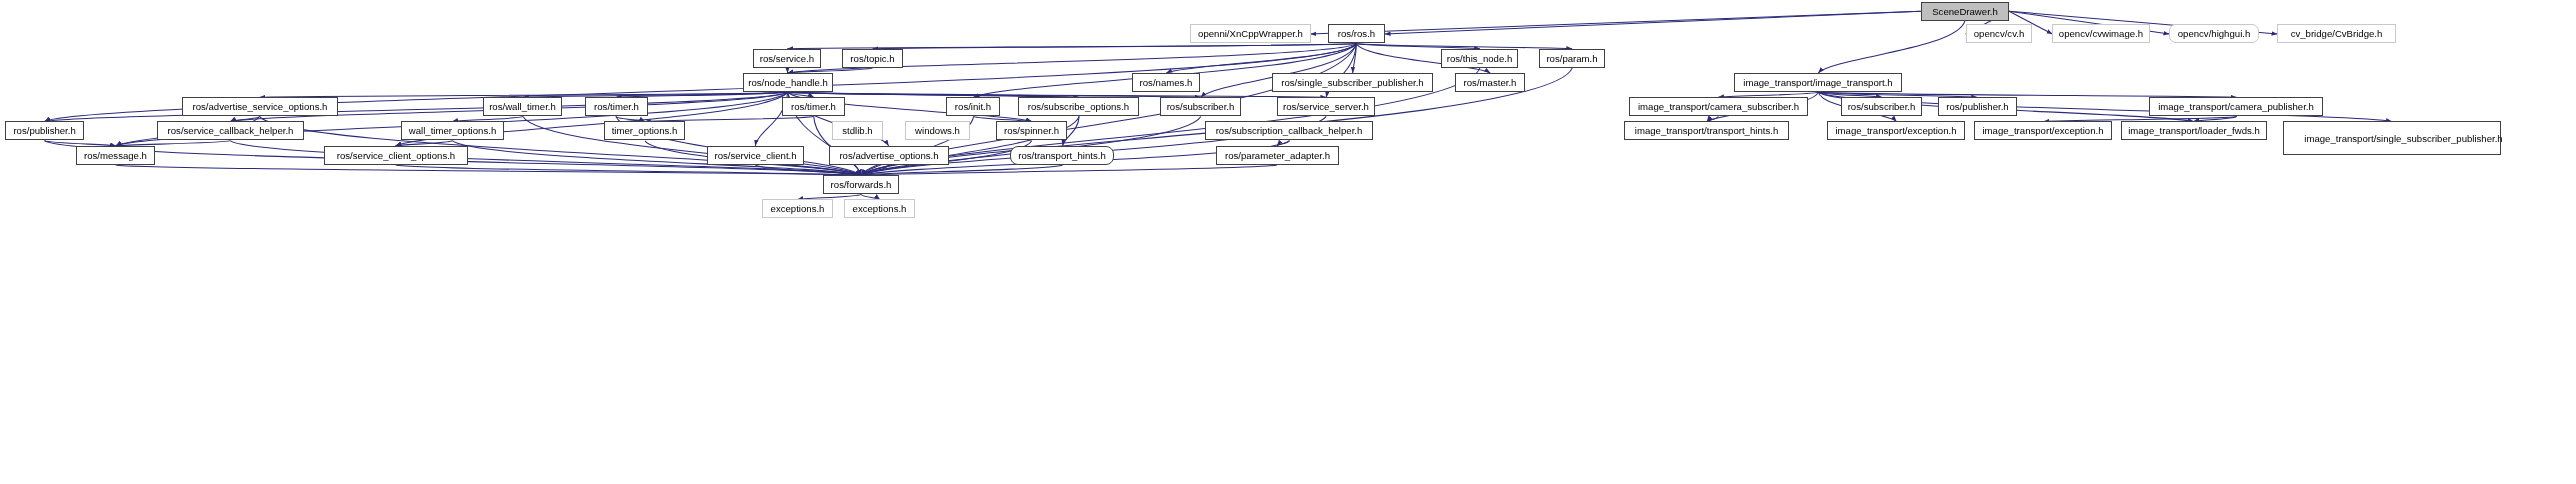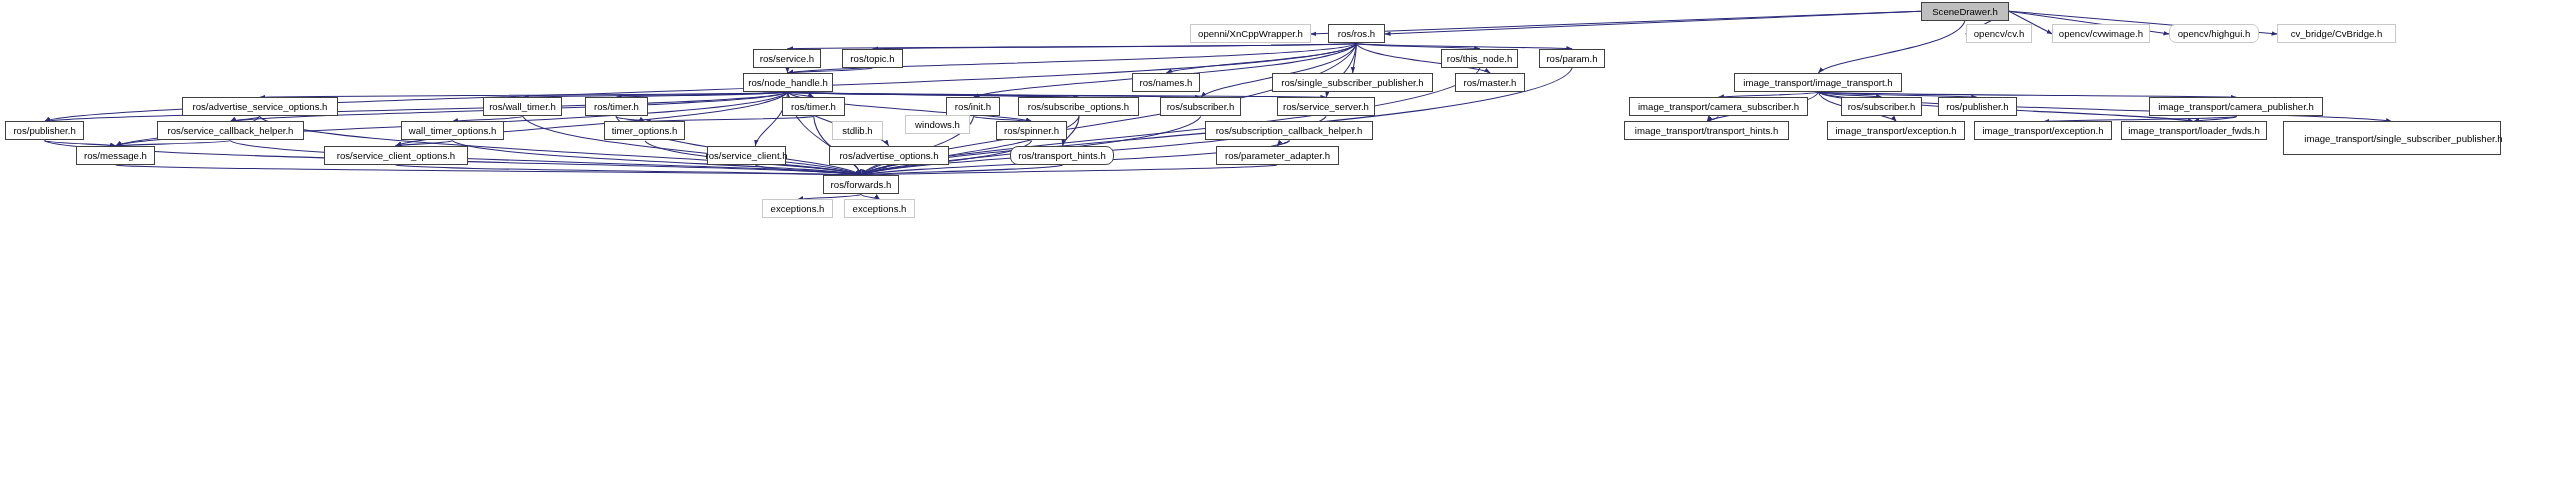--- a/index.html
+++ b/index.html
@@ -203,21 +203,21 @@
       </div>
       <div class="node thick" style="left: 401px; top: 121px; width: 103px; height: 19px;">
         <span>wall_timer_options.h</span>
       </div>
       <div class="node thick" style="left: 604px; top: 121px; width: 81px; height: 19px;">
         <span>timer_options.h</span>
       </div>
       <div class="node faint" style="left: 832px; top: 121px; width: 51px; height: 19px;">
         <span>stdlib.h</span>
       </div>
-      <div class="node faint" style="left: 905px; top: 115px; width: 65px; height: 19px;">
+      <div class="node faint" style="left: 905px; top: 121px; width: 65px; height: 19px;">
         <span>windows.h</span>
       </div>
       <div class="node thick" style="left: 996px; top: 121px; width: 71px; height: 19px;">
         <span>ros/spinner.h</span>
       </div>
       <div class="node thick" style="left: 1205px; top: 121px; width: 168px; height: 19px;">
         <span>ros/subscription_callback_helper.h</span>
       </div>
       <div class="node thick" style="left: 1624px; top: 121px; width: 165px; height: 19px;">
         <span>image_transport/transport_hints.h</span>
@@ -233,21 +233,21 @@
       </div>
       <div class="node thick" style="left: 2283px; top: 121px; width: 218px; height: 34px; padding-left: 23px;">
         <span>image_transport/single_subscriber_publisher.h</span>
       </div>
       <div class="node thick" style="left: 76px; top: 146px; width: 79px; height: 19px;">
         <span>ros/message.h</span>
       </div>
       <div class="node thick" style="left: 324px; top: 146px; width: 144px; height: 19px;">
         <span>ros/service_client_options.h</span>
       </div>
-      <div class="node thick" style="left: 707px; top: 146px; width: 79px; height: 19px;">
+      <div class="node thick" style="left: 707px; top: 146px; width: 97px; height: 19px;">
         <span>ros/service_client.h</span>
       </div>
       <div class="node thick" style="left: 829px; top: 146px; width: 120px; height: 19px;">
         <span>ros/advertise_options.h</span>
       </div>
       <div class="node thick" style="left: 1010px; top: 146px; width: 104px; height: 19px; border-radius: 8px;">
         <span>ros/transport_hints.h</span>
       </div>
       <div class="node thick" style="left: 1216px; top: 146px; width: 123px; height: 19px;">
         <span>ros/parameter_adapter.h</span>

